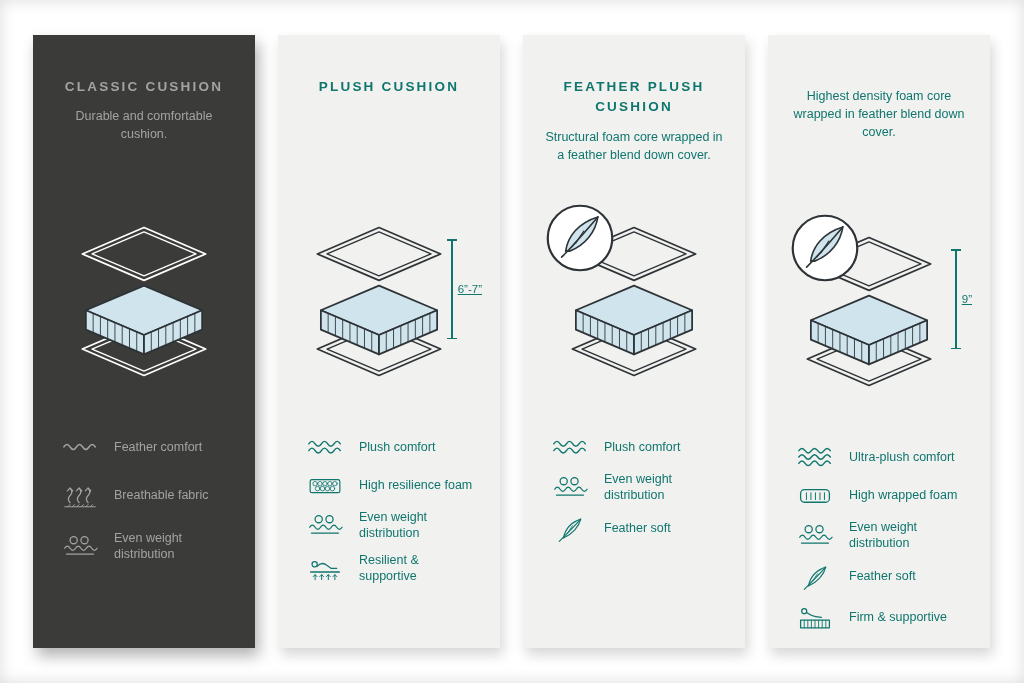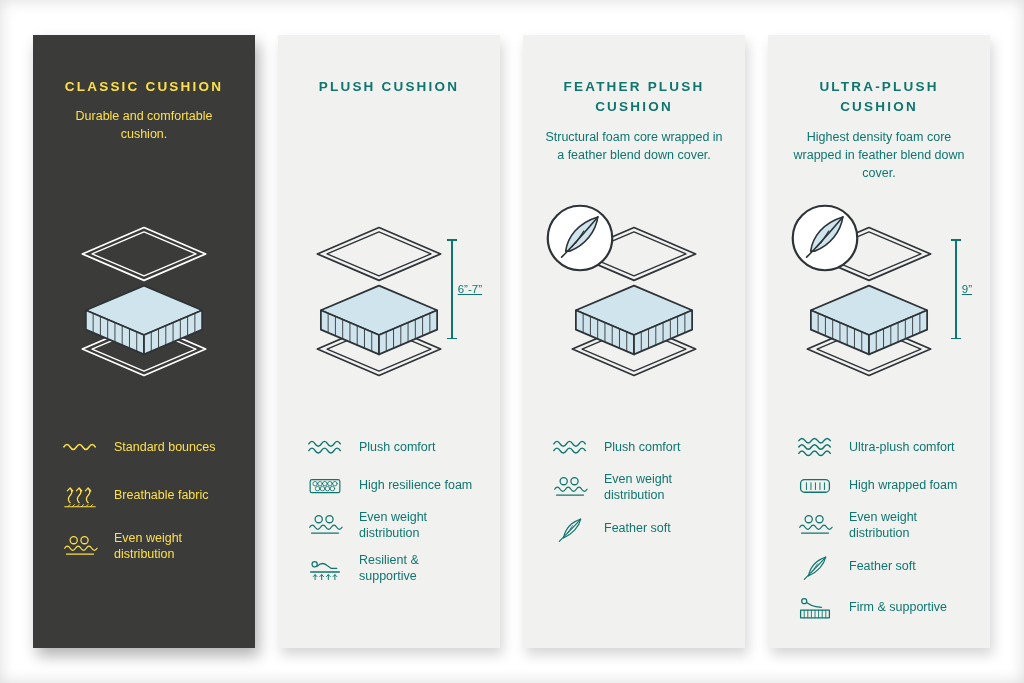--- a/index.html
+++ b/index.html
@@ -2,21 +2,21 @@
 <html><head>
 <meta charset="utf-8">
 <style>
   html,body{margin:0;padding:0;background:#ffffff;}
   body{width:1024px;height:683px;font-family:"Liberation Sans",sans-serif;overflow:hidden;}
   .page{position:relative;width:1024px;height:683px;background:#ffffff;box-shadow:inset 0 0 16px rgba(0,0,0,0.14);}
   .columns{position:absolute;left:33px;top:35px;display:flex;gap:23px;}
   .column{width:222px;height:613px;box-sizing:border-box;padding:42px 20px 0;
           --panel:#f1f1ef;--ink:#2f3438;color:#0f766e;background:var(--panel);
           box-shadow:3px 7px 12px rgba(0,0,0,0.16);}
-  .col-dark{--panel:#3b3b39;--ink:#ffffff;color:#fde047;background:#3b3b39;
+  .col-dark{--panel:#3b3b39;--ink:#ffffff;color:#a3a3a3;background:#3b3b39;
           box-shadow:4px 8px 14px rgba(0,0,0,0.30);}
   .head{height:118px;text-align:center;}
   .title{margin:0;font-size:13.5px;font-weight:bold;letter-spacing:2.2px;line-height:1.5;}
   .desc{margin:10px auto 0;font-size:12.5px;line-height:1.45;max-width:178px;}
   .illus{position:relative;height:212px;display:flex;align-items:center;justify-content:center;margin-bottom:26px;}
   .cushion{width:150px;height:155px;}
   .has-measure .cushion{margin-right:20px;}
   .badge{position:absolute;left:2px;top:8px;width:70px;height:70px;}
   .measure{position:absolute;right:-2px;top:44px;display:flex;align-items:center;gap:5px;}
   .m-line{width:1.5px;height:100px;background:currentColor;position:relative;}
@@ -70,21 +70,21 @@
             <use href="#cushion-shape"></use>
           </svg>
       </div>
       <div class="features">
         <div class="feat">
           <span class="feat-icon">
             <svg width="36" height="20" viewBox="0 0 40 22" stroke-width="1.6">
                 <path d="M2 11q3.5 -5.5 7 0t7 0t7 0t7 0t7 0"></path>
               </svg>
           </span>
-          <span class="feat-label">Standard bounces</span>
+          <span class="feat-label">Feather comfort</span>
         </div>
         <div class="feat">
           <span class="feat-icon">
             <svg width="36" height="29" viewBox="0 0 40 32" stroke-width="1.4">
               <path d="M9 24c-2.6-2.7-2.6-5.3 0-8c2.6-2.7 2.6-5.3 0-8M6 10.8L9 7.5l3 3.3"></path>
               <path d="M19 24c-2.6-2.7-2.6-5.3 0-8c2.6-2.7 2.6-5.3 0-8M16 10.8L19 7.5l3 3.3"></path>
               <path d="M29 24c-2.6-2.7-2.6-5.3 0-8c2.6-2.7 2.6-5.3 0-8M26 10.8L29 7.5l3 3.3"></path>
               <path d="M3 28.5h34M6.5 28.5l2.4-2.4M11.5 28.5l2.4-2.4M16.5 28.5l2.4-2.4M21.5 28.5l2.4-2.4M26.5 28.5l2.4-2.4M31.5 28.5l2.4-2.4" stroke-width="1.1"></path>
             </svg>
           </span>
@@ -217,21 +217,20 @@
               <path d="M14 23l6-9" stroke-width="1"></path>
             </svg>
           </span>
           <span class="feat-label">Feather soft</span>
         </div>
       </div>
     </section>
 
     <section class="column">
       <div class="head">
-        <h2 class="title">ULTRA-PLUSH CUSHION</h2>
         <p class="desc">Highest density foam core wrapped in feather blend down cover.</p>
       </div>
       <div class="illus has-measure">
         <svg class="cushion" viewBox="0 0 170 176">
             <use href="#cushion-shape"></use>
           </svg>
         <svg class="badge" viewBox="0 0 64 64">
           <circle cx="32" cy="32" r="29.5" style="fill:#ffffff;stroke:#2d3337" stroke-width="2"></circle>
           <use href="#feather-glyph" transform="translate(6 -2) scale(0.92)"></use>
         </svg>

